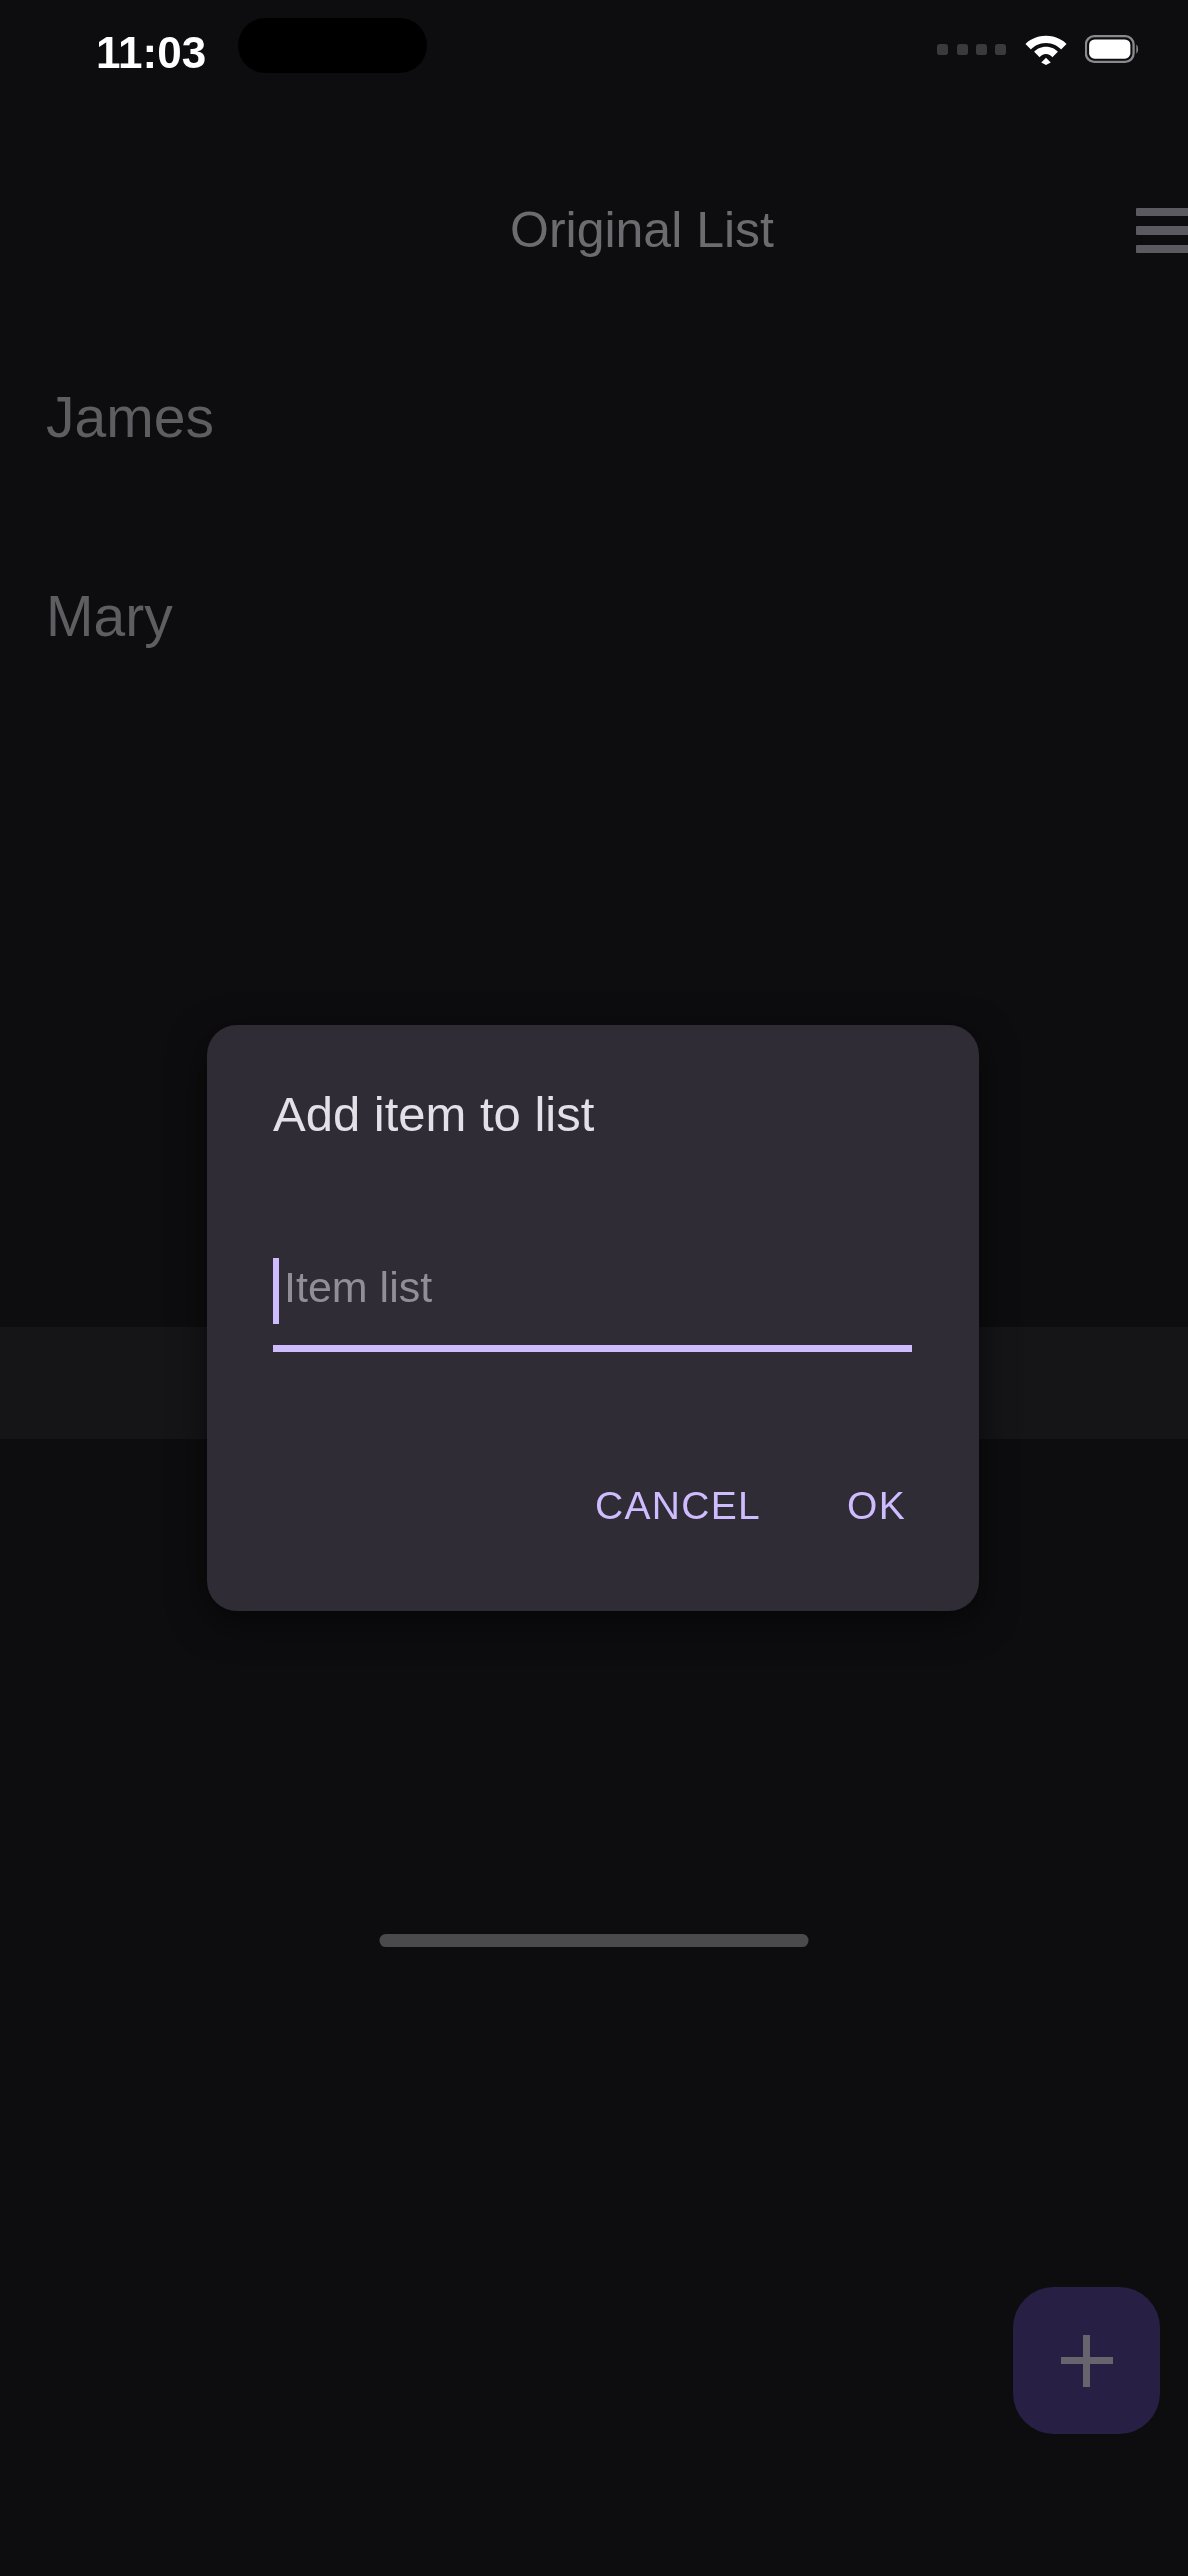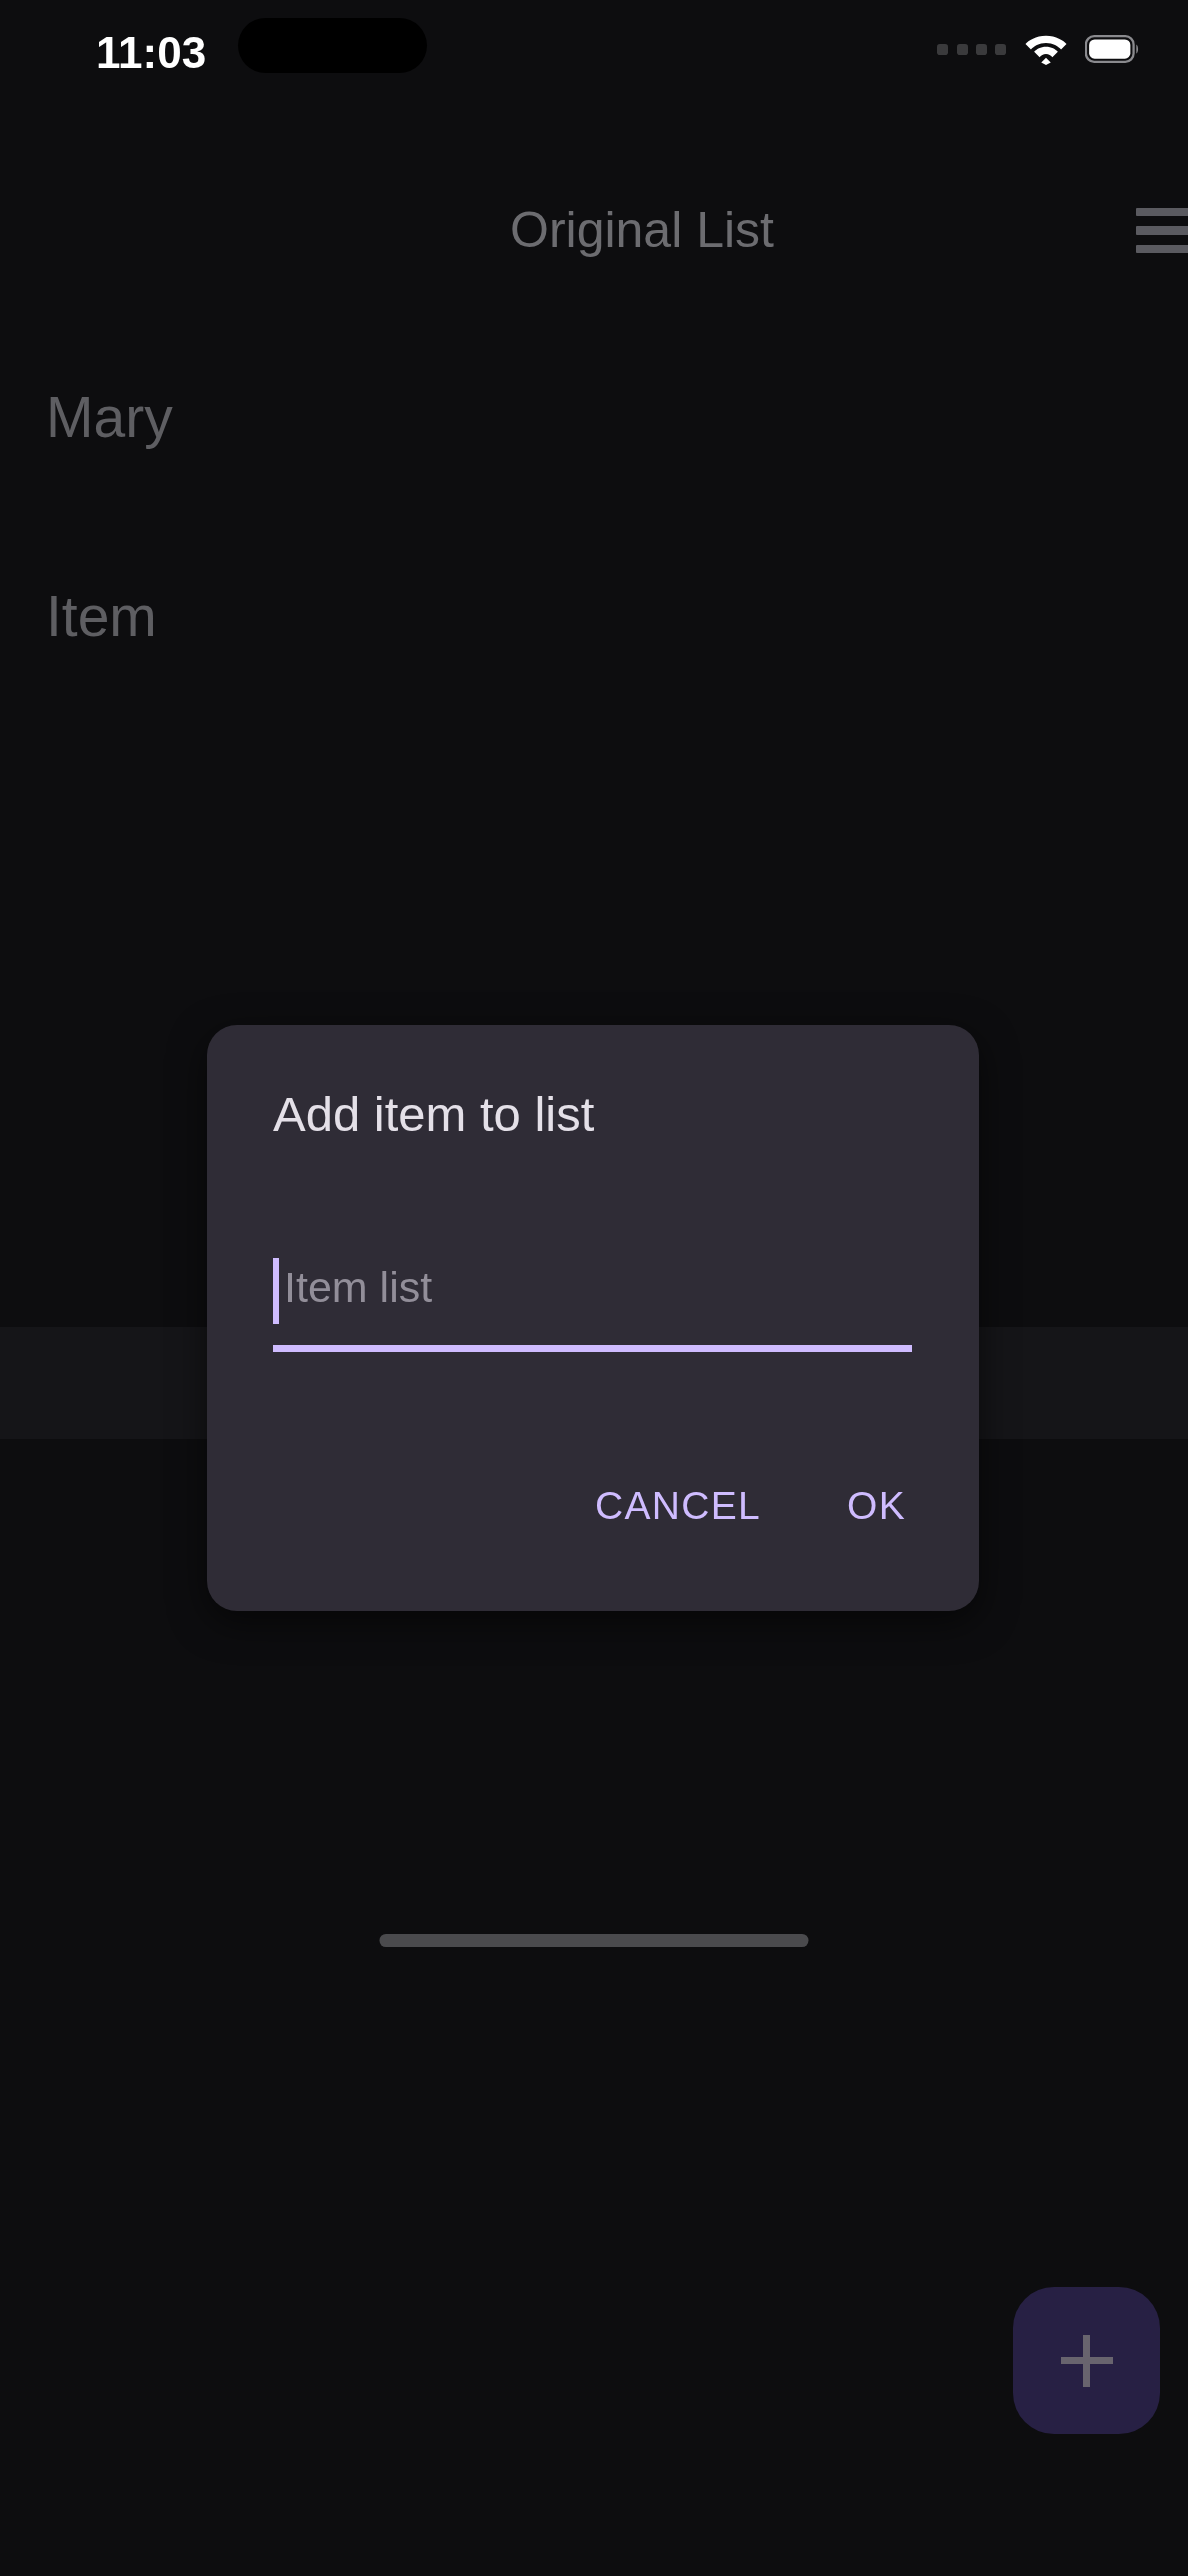--- a/index.html
+++ b/index.html
@@ -181,24 +181,24 @@
     <div id="page-title">Original List</div>
     <div id="menu-button">
       <span></span>
         <span></span>
         <span></span>
     </div>
   </div>
 
   <div id="item-list">
     <div class="list-item">
+      <span class="list-item-label">James</span>
+    </div>
+    <div class="list-item">
       <span class="list-item-label">Mary</span>
-    </div>
-    <div class="list-item">
-      <span class="list-item-label">Item</span>
     </div>
   </div>
 
   <div id="background-pill"></div>
 
   <div id="fab">
     <span id="fab-plus"></span>
   </div>
 
   <div id="dialog">

